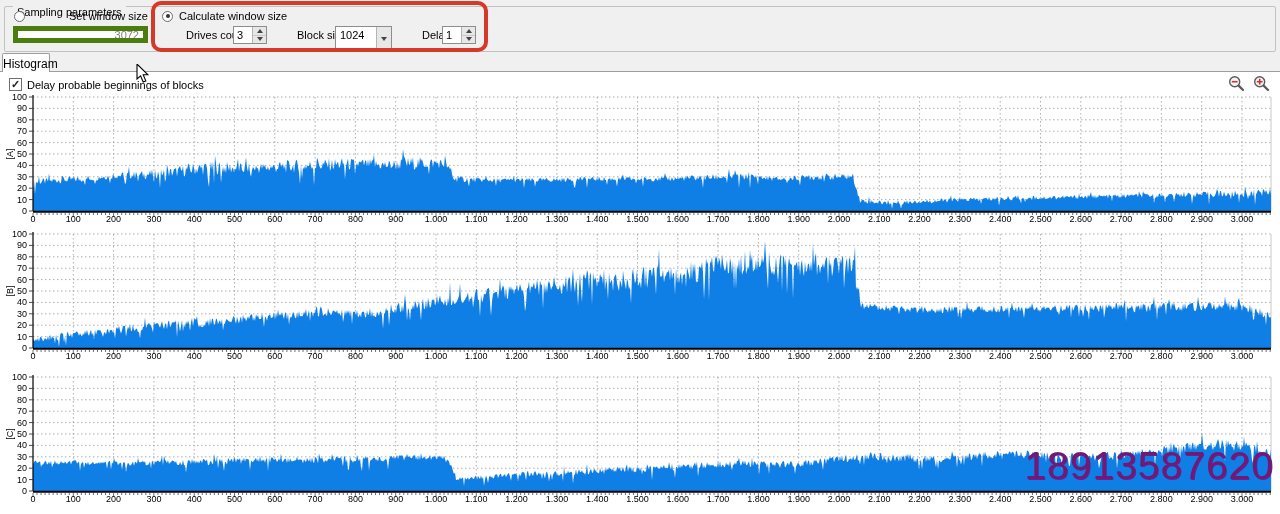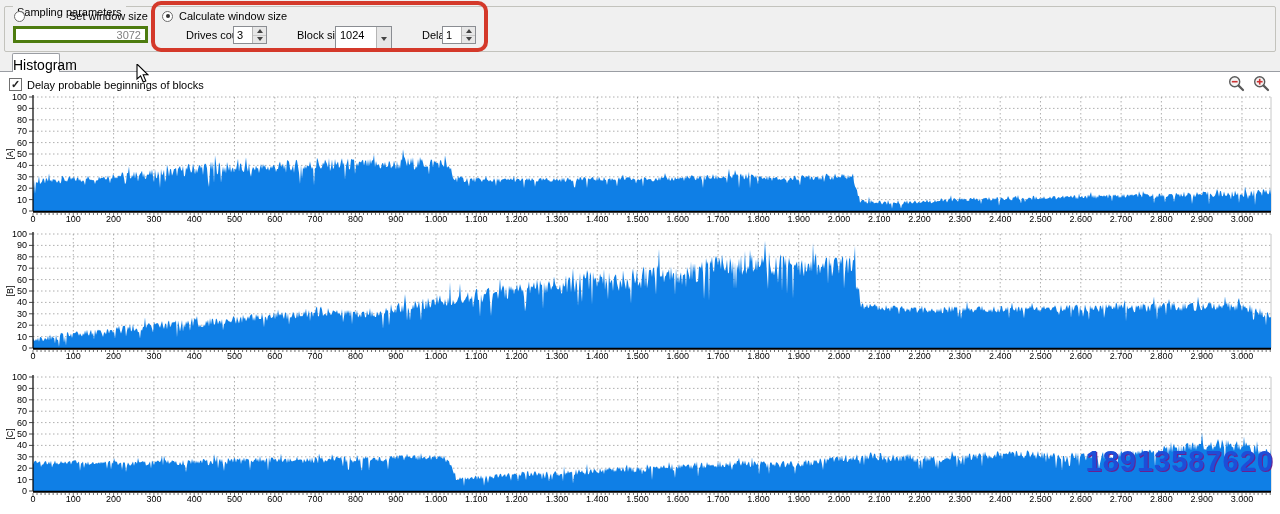--- a/index.html
+++ b/index.html
@@ -12,21 +12,21 @@
                border:1px solid #c3c3bd; border-radius:2px; }
   .group-title { position:absolute; left:8px; top:-1px; background:#f0f0f0; padding:0 4px; }
 
   .radio-row { position:absolute; display:flex; align-items:center; gap:6px; }
   .radio { width:11px; height:11px; border:1px solid #6d6d6d; border-radius:50%;
            background:#fff; position:relative; flex:0 0 auto; }
   .radio .dot { display:none; position:absolute; left:2.5px; top:2.5px; width:4px; height:4px;
                 border-radius:50%; background:#333; }
   .radio.selected .dot { display:block; }
 
-  .win-input { position:absolute; height:17px; background:#fff; border:3px solid #4d7c0f;
+  .win-input { position:absolute; height:17px; background:#fff; border:5px solid #4d7c0f;
                font-size:11px; color:#7f7f7f; text-align:right; padding:0 4px;
                font-family:"Liberation Sans", sans-serif; }
 
   .spinner { position:absolute; height:18px; background:#fff; border:1px solid #8a8d92;
              display:flex; }
   .spinner .val { flex:1; padding:2px 3px 0 3px; font-size:11px; }
   .spin-btns { width:14px; display:flex; flex-direction:column; border-left:1px solid #b5b5b5; }
   .spin-btn { flex:1; background:#e7e7e7; display:flex; align-items:center; justify-content:center; }
   .spin-btn + .spin-btn { border-top:1px solid #c9c9c9; }
   .tri-up { width:0; height:0; border-left:3px solid transparent; border-right:3px solid transparent;
@@ -39,44 +39,44 @@
   .drop-btn { width:15px; background:#e7e7e7; border-left:1px solid #b5b5b5;
               display:flex; align-items:center; justify-content:center; }
 
   .field-label { position:absolute; font-size:11px; white-space:nowrap; }
 
   .annotation { position:absolute; left:151px; top:1px; width:337px; height:51px;
                 border:4px solid #d4392a; border-radius:10px; pointer-events:none; z-index:5; }
 
   
   .tab-line { position:absolute; left:0; top:71px; width:1280px; height:1px; background:#9a9da3; z-index:1; }
-  .tab { position:absolute; left:12px; top:53px; width:48px; height:19px; background:#fff;
+  .tab { position:absolute; left:2px; top:53px; width:48px; height:19px; background:#fff;
          border:1px solid #9a9da3; border-bottom:none; border-radius:2px 2px 0 0; z-index:2;
-         text-align:center; padding-top:3px; font-size:14px; }
+         text-align:center; padding-top:3px; font-size:12px; }
 
   
   .content { position:absolute; left:0; top:72px; width:1280px; height:442px; background:#fff; }
 
   .checkbox-row { position:absolute; left:9px; top:78px; display:flex; align-items:center; gap:5px; z-index:3; }
   .checkbox { width:13px; height:13px; background:#fff; border:1px solid #707070;
               display:flex; align-items:center; justify-content:center;
               font-size:11px; line-height:11px; color:#222; font-weight:bold; }
 
   .zoom-icons { position:absolute; left:1228px; top:75px; display:flex; gap:8px; z-index:3; }
   .zoom-icons svg { display:block; }
 
   .charts { position:absolute; left:0; top:0; width:1280px; height:514px; }
   .chart-svg { position:absolute; left:0; width:1280px; height:142px; }
 
   
   .watermark { position:absolute; right:6px; top:450px; text-align:right; z-index:10;
                pointer-events:none; line-height:1.05; }
   .wm-line1 { font-size:31px; font-weight:bold; letter-spacing:2px; color:#5c5c66;
               text-shadow:1px 1px 1px #9a60c0, -1px -1px 1px #cfcfe0; }
-  .wm-line2 { font-size:29px; font-weight:bold; letter-spacing:1px; color:#1d4ed8;
+  .wm-line2 { font-size:39px; font-weight:normal; letter-spacing:1px; color:#701a75;
               text-shadow:1px 1px 0 #6a2090; margin-top:-4px; }
 
   .cursor { position:absolute; left:136px; top:64px; z-index:20; pointer-events:none; }
 </style>
 </head>
 <body>
 
 <div class="app">
 
   <div class="group-box">

